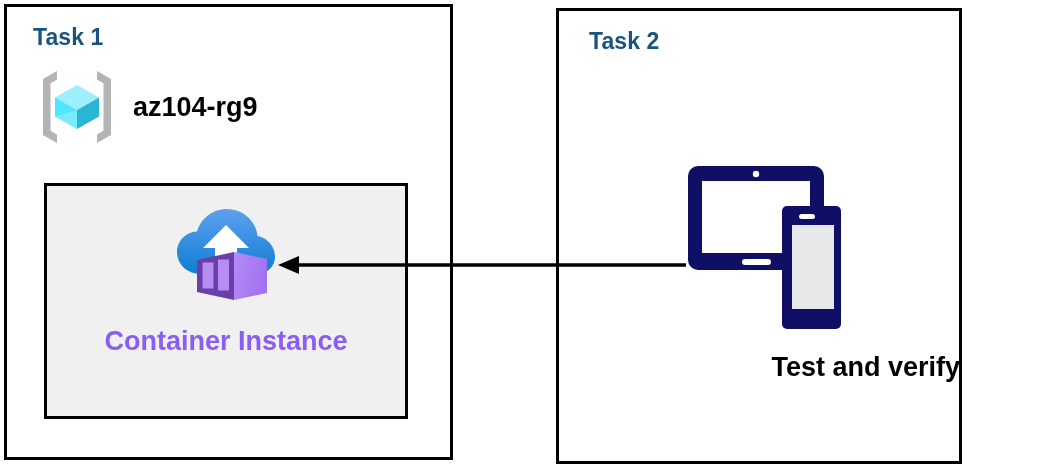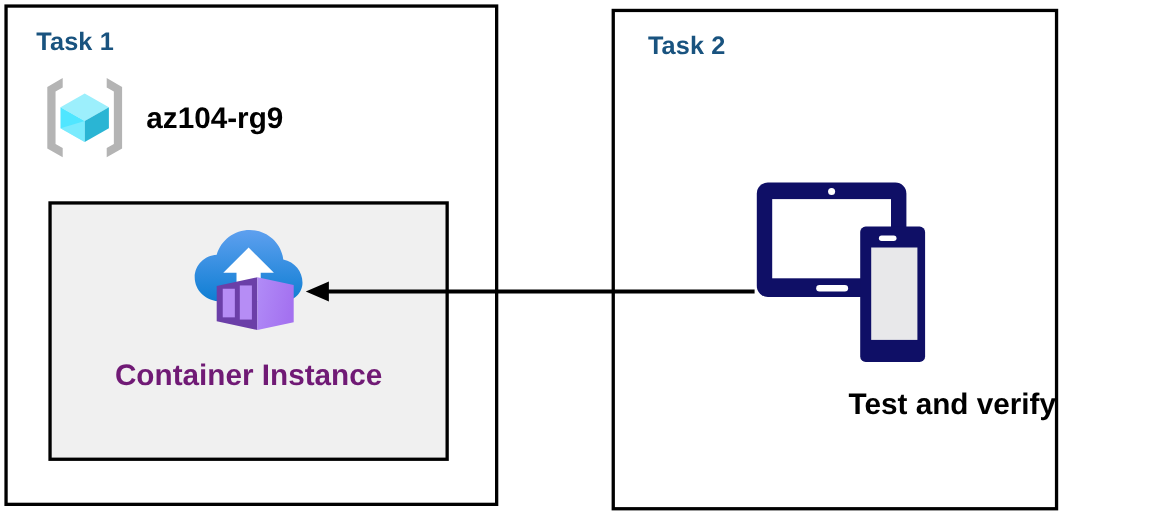--- a/index.html
+++ b/index.html
@@ -97,21 +97,21 @@
     display: block;
   }
   #aci-label {
     position: absolute;
     left: 0;
     right: 0;
     top: 140px;
     text-align: center;
     font-size: 27px;
     font-weight: bold;
-    color: #701a75;
+    color: #8b5cf6;
     white-space: nowrap;
   }
 
   
   #devices-icon {
     position: absolute;
     left: 686px;
     top: 164px;
     width: 183px;
     height: 167px;

